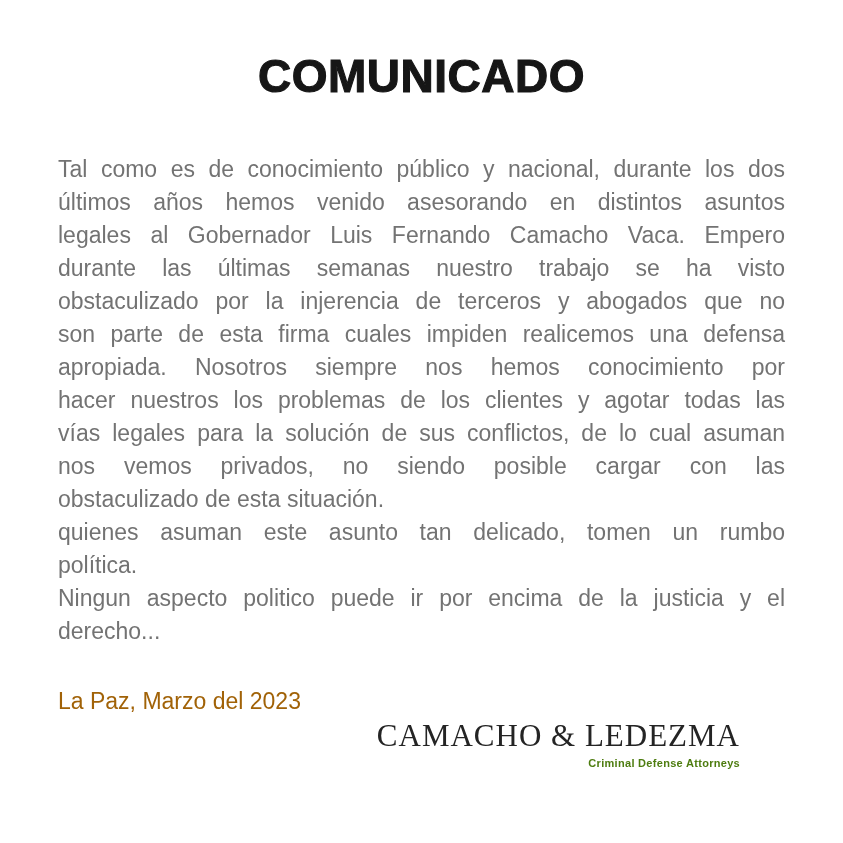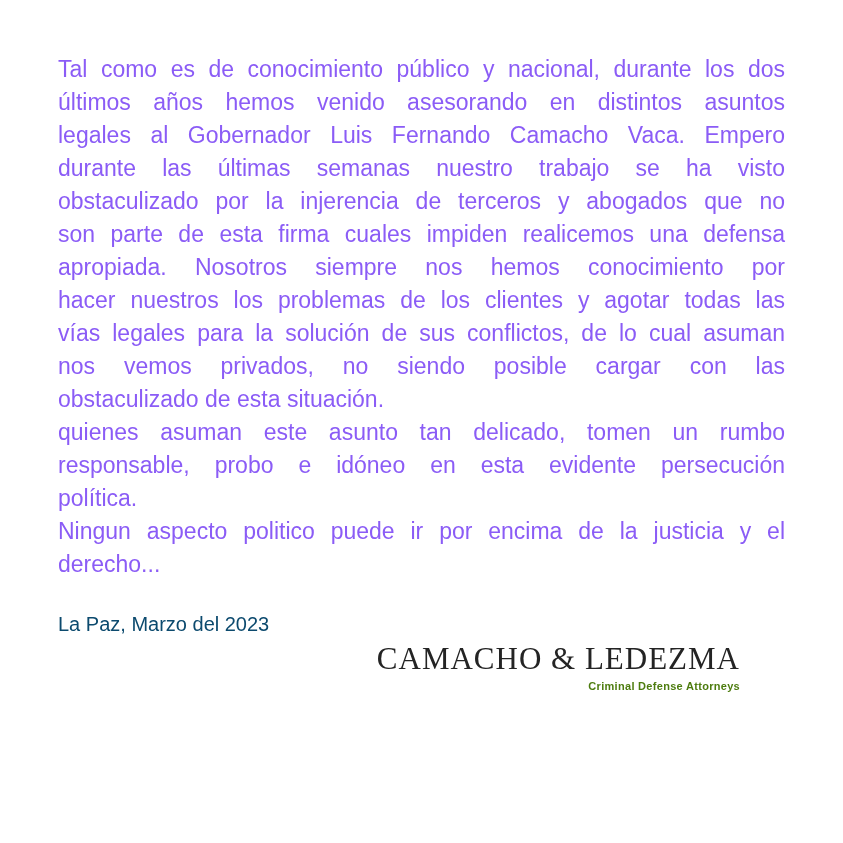--- a/index.html
+++ b/index.html
@@ -22,36 +22,36 @@
     text-align: center;
     font-size: 46px;
     line-height: 48px;
     font-weight: 900;
     letter-spacing: 0.5px;
     color: #161616;
     -webkit-text-stroke: 1.1px #161616;
   }
   .body-text {
     margin-top: 53px;
-    color: #8b5cf6;
+    color: #737373;
     font-size: 23px;
     line-height: 33px;
   }
   .line {
     text-align: justify;
     text-align-last: justify;
     white-space: nowrap;
   }
   .line.para-end {
     text-align-last: left;
   }
   .dateline {
-    margin-top: 27px;
-    color: #0c4a6e;
-    font-size: 20px;
+    margin-top: 37px;
+    color: #a16207;
+    font-size: 23px;
     line-height: 33px;
   }
   .firm {
     width: fit-content;
     margin: 1px 45px 0 auto;
     text-align: right;
   }
   .firm-name {
     font-family: "Liberation Serif", serif;
     font-size: 31px;
@@ -69,40 +69,40 @@
     letter-spacing: 0.3px;
     color: #4d7c0f;
     white-space: nowrap;
   }
 </style>
 </head>
 <body>
 
 <div class="page">
 
+  <div class="title">COMUNICADO</div>
 
   <div class="body-text">
 
     <div>
       <div class="line">Tal como es de conocimiento público y nacional, durante los dos</div>
       <div class="line">últimos años  hemos venido asesorando en distintos asuntos</div>
       <div class="line">legales al Gobernador Luis Fernando Camacho Vaca. Empero</div>
       <div class="line">durante las últimas semanas nuestro trabajo se ha visto</div>
       <div class="line">obstaculizado por la injerencia de terceros y abogados que no</div>
       <div class="line">son parte de esta firma cuales impiden realicemos una defensa</div>
       <div class="line">apropiada. Nosotros siempre nos hemos conocimiento por</div>
       <div class="line">hacer nuestros los problemas de los clientes y agotar todas las</div>
       <div class="line">vías legales para la solución de sus conflictos, de lo cual asuman</div>
       <div class="line">nos vemos privados, no siendo posible cargar con las</div>
       <div class="line para-end">obstaculizado de esta situación.</div>
     </div>
 
     <div>
       <div class="line">quienes asuman este asunto tan delicado, tomen un rumbo</div>
-      <div class="line">responsable, probo e idóneo en esta evidente persecución</div>
       <div class="line para-end">política.</div>
     </div>
 
     <div>
       <div class="line">Ningun aspecto politico puede ir por encima de la justicia y el</div>
       <div class="line para-end">derecho...</div>
     </div>
 
   </div>
 

